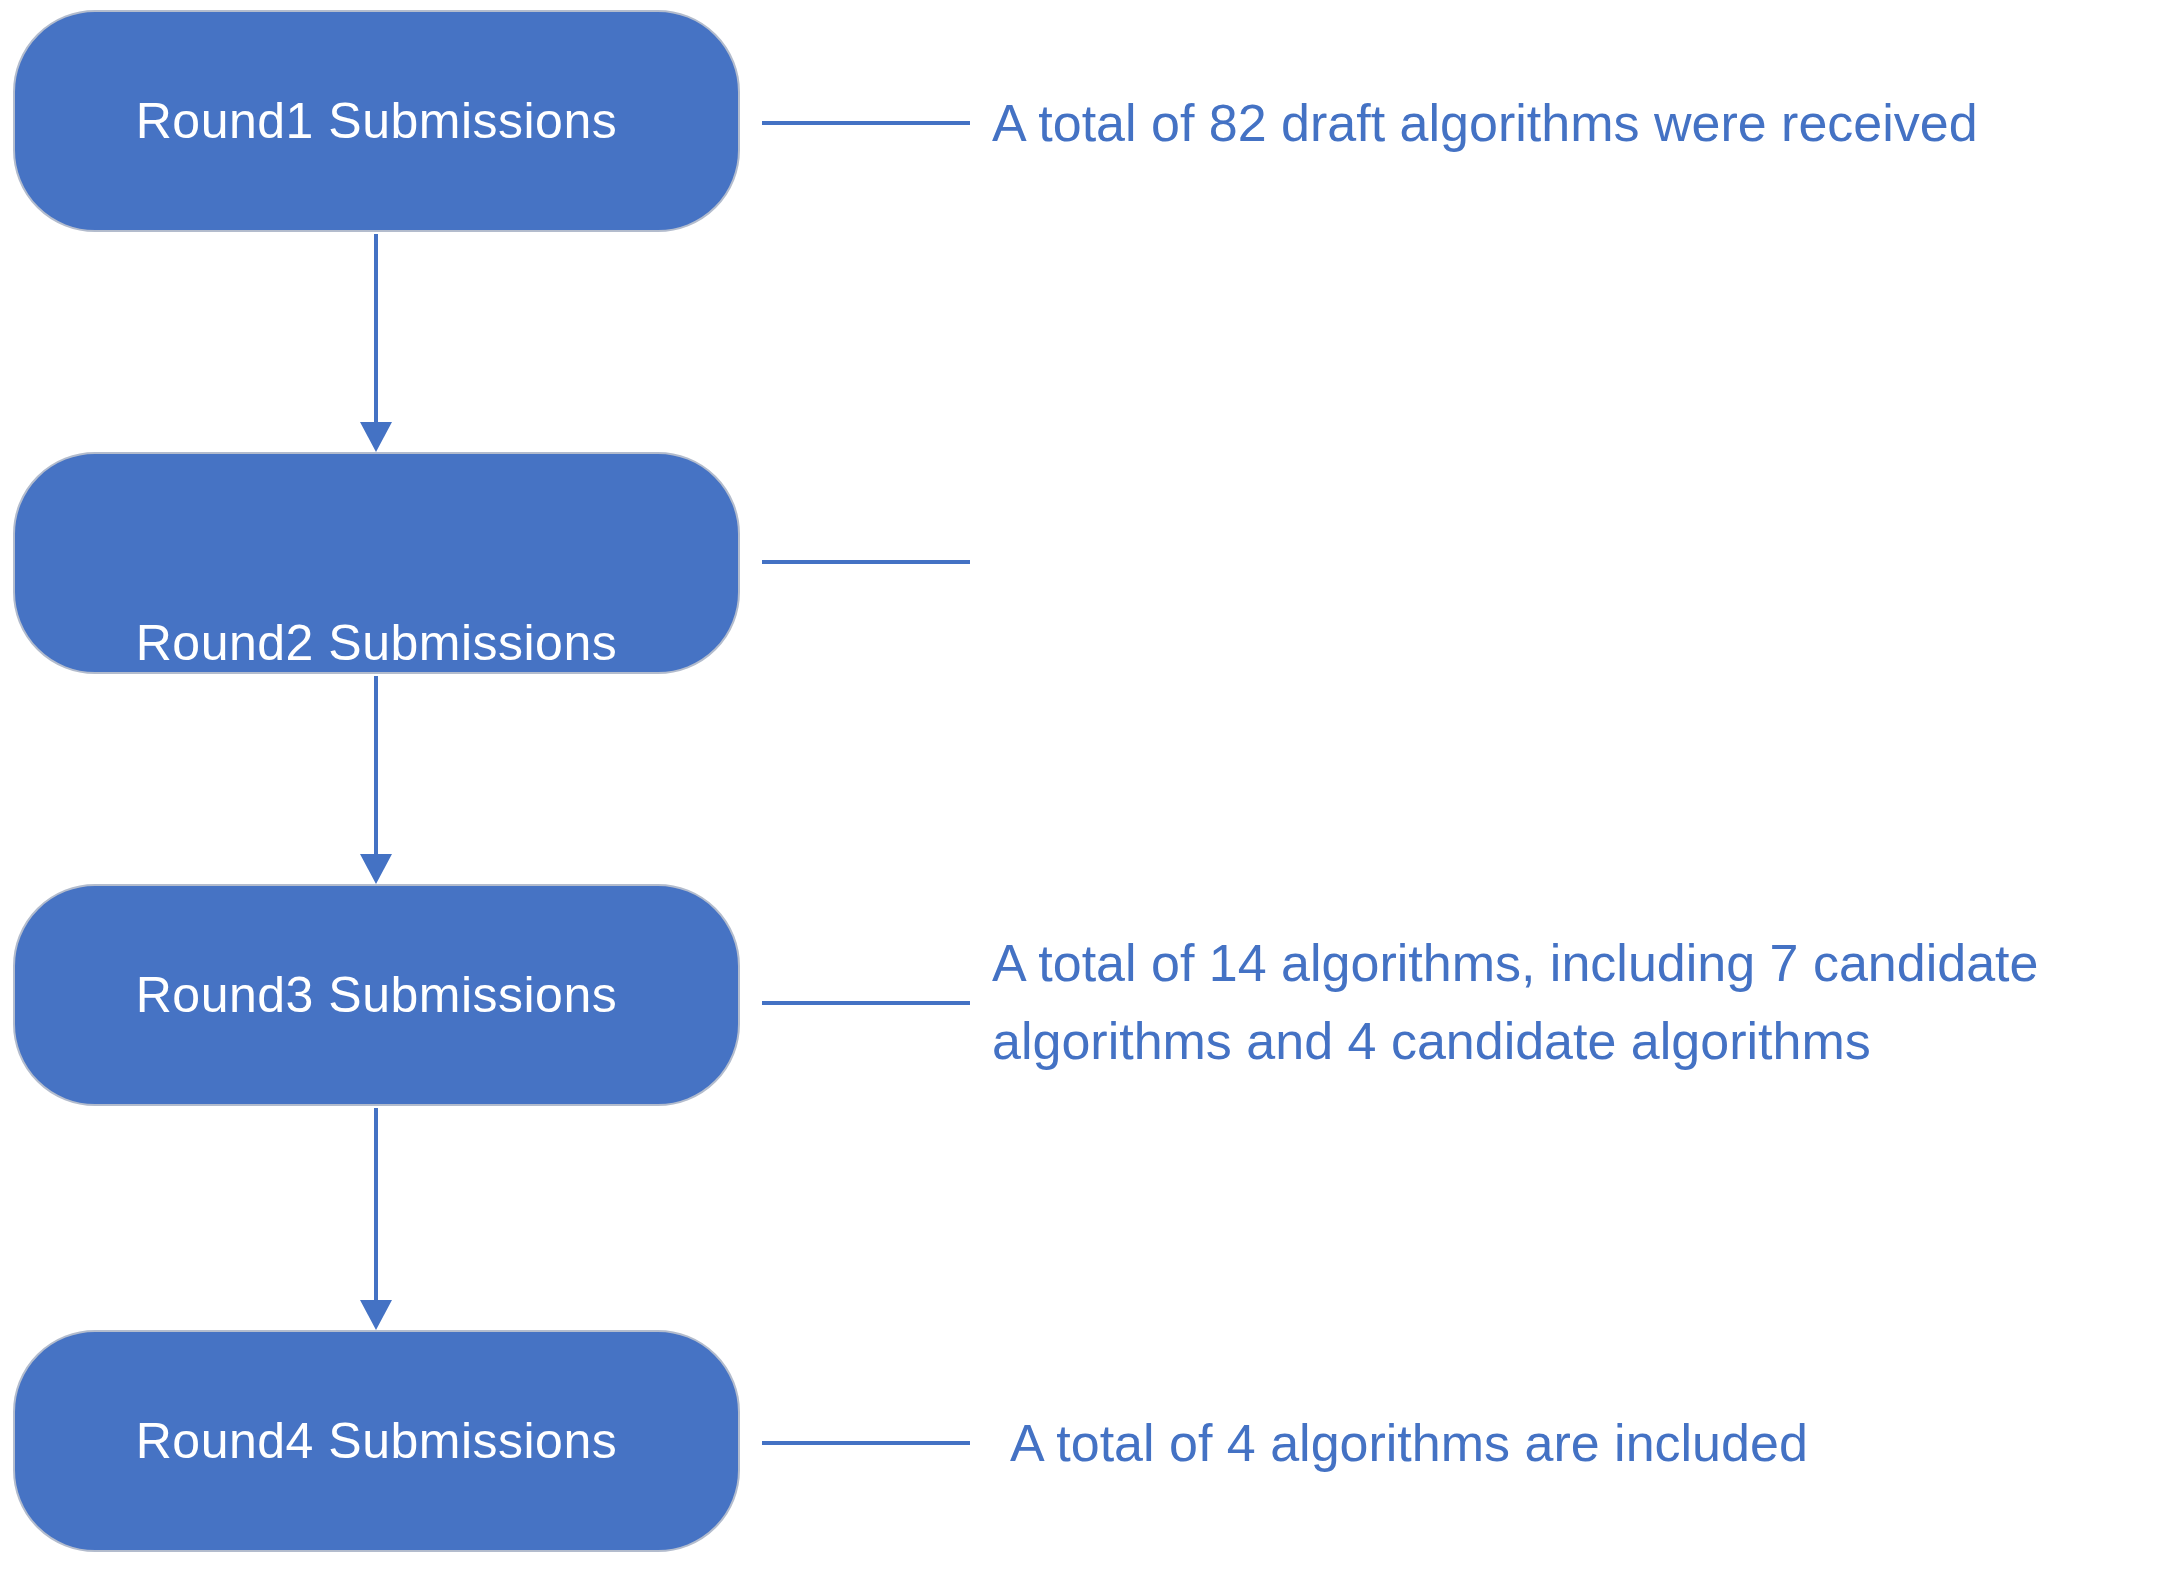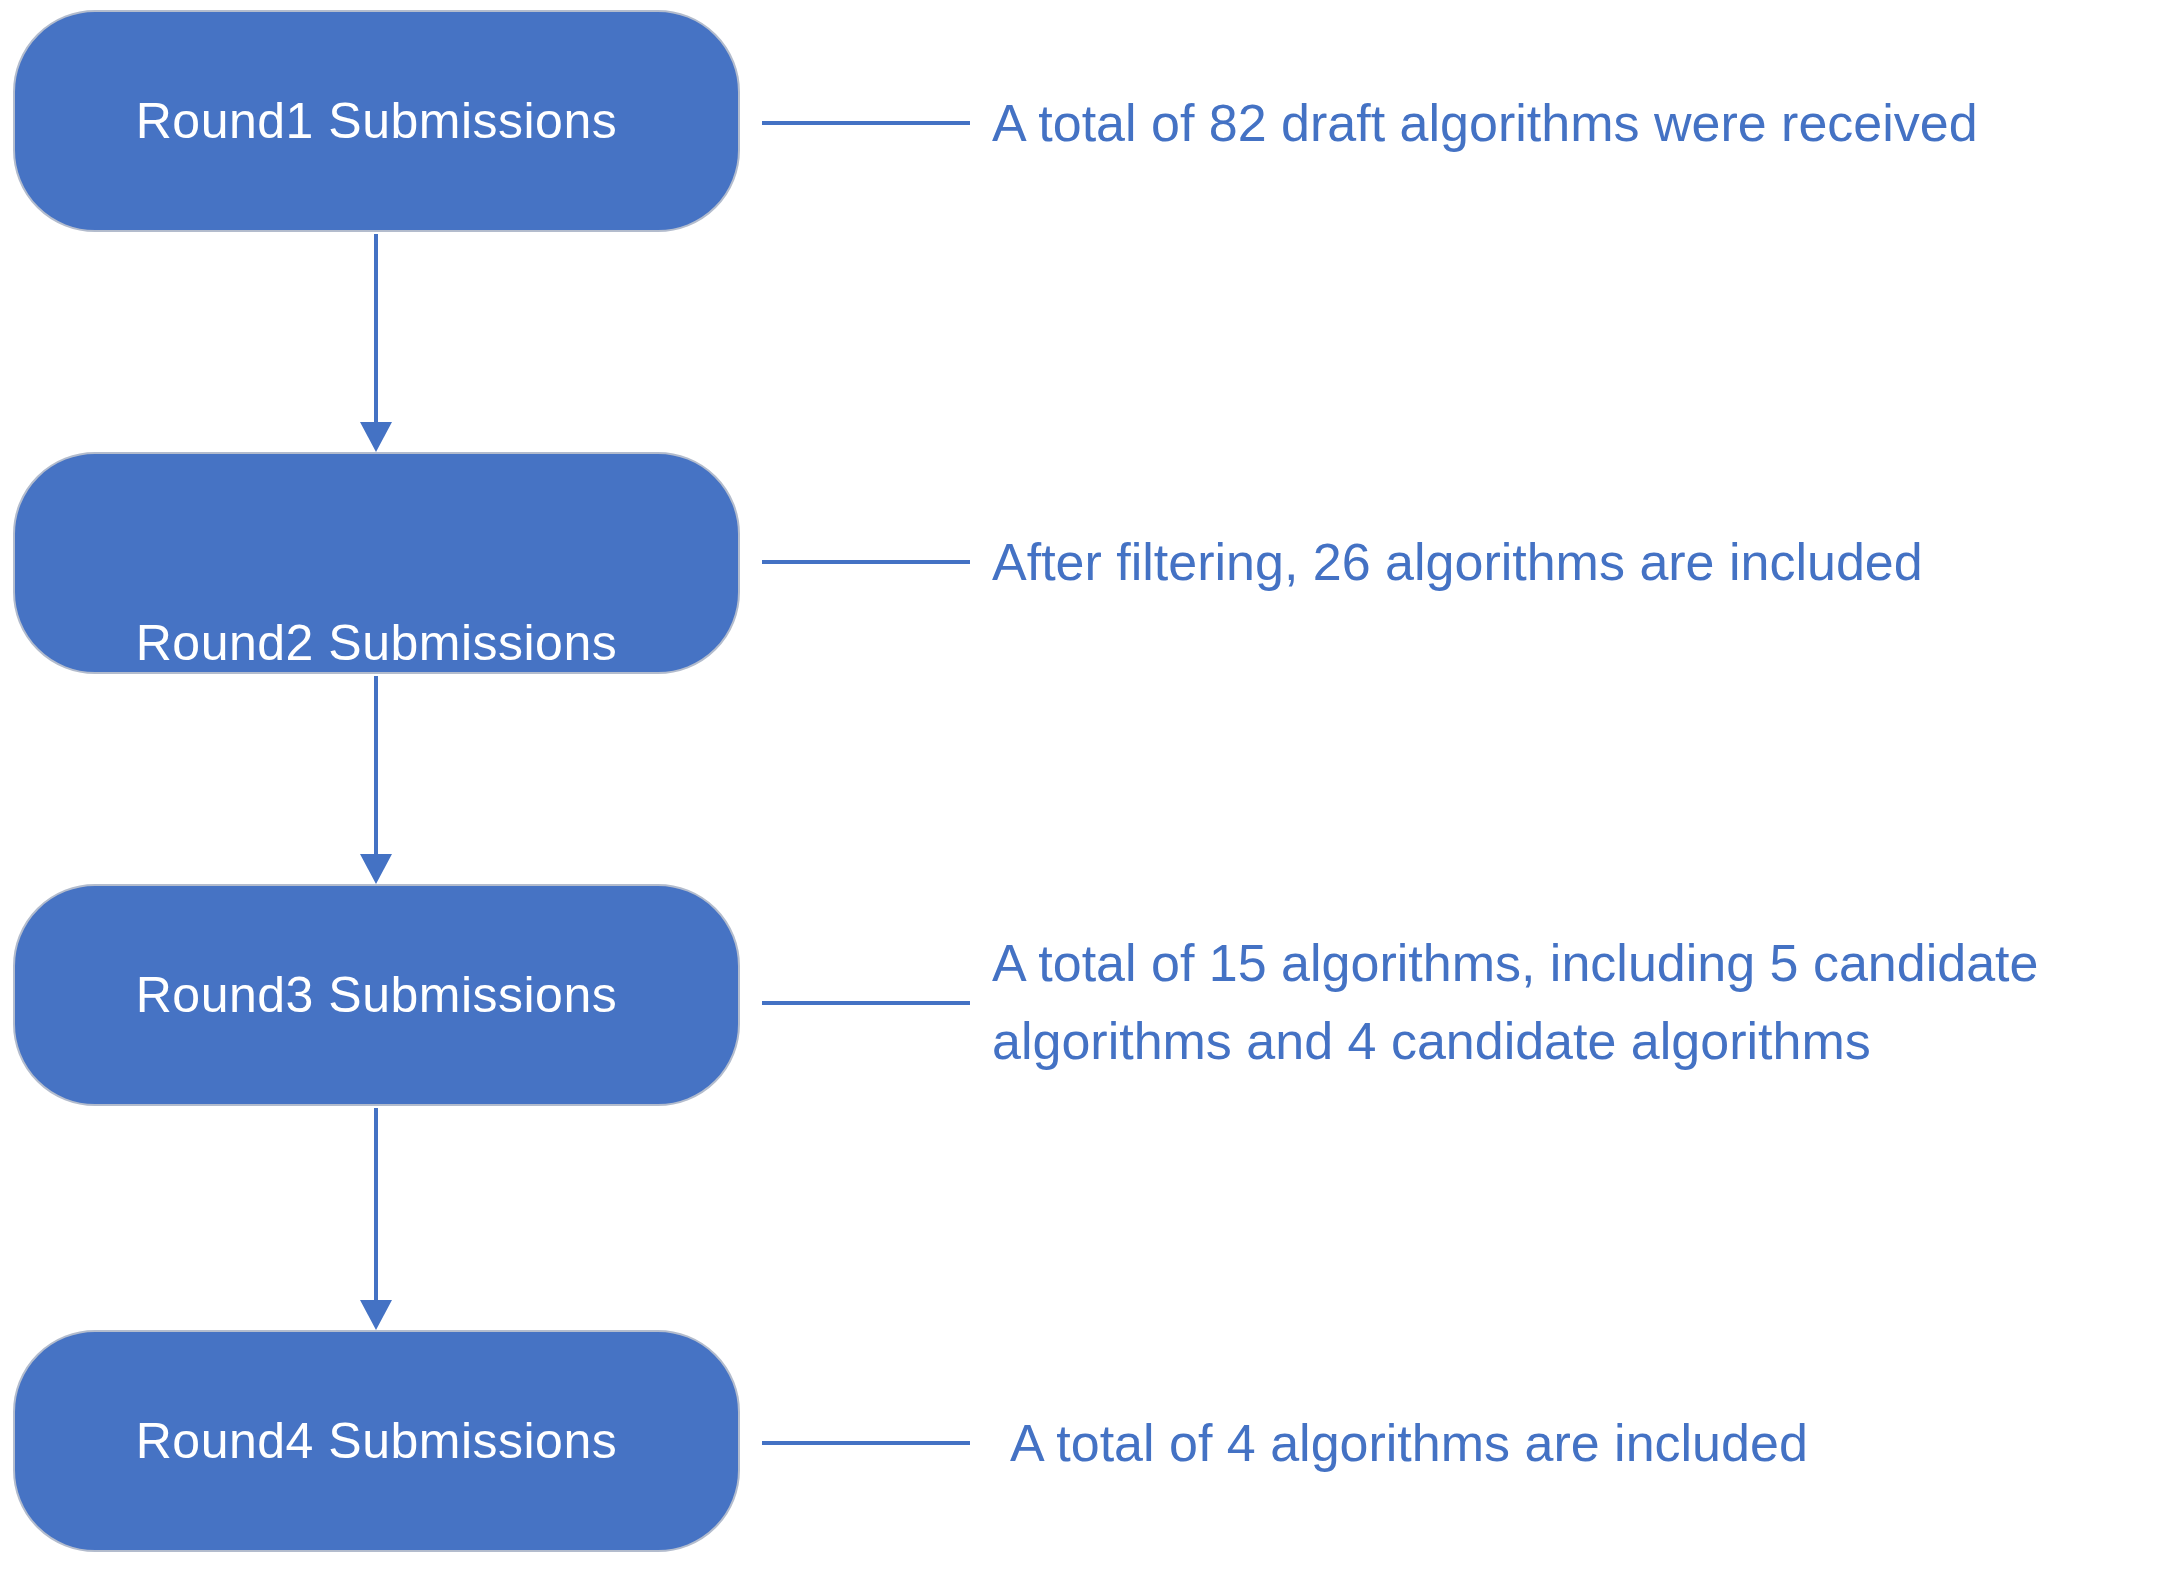--- a/index.html
+++ b/index.html
@@ -95,33 +95,30 @@
     <div>A total of 82 draft algorithms were received</div>
   </div>
 
   <div class="arrow-line arrow-line-1"></div>
   <div class="arrow-head arrow-head-1"></div>
 
   <div class="node node-2">
     <span class="node-label">Round2 Submissions</span>
   </div>
   <div class="connector connector-2"></div>
-  <div class="annotation annotation-2">
-    <div>After filtering, 26 algorithms are included</div>
-  </div>
 
   <div class="arrow-line arrow-line-2"></div>
   <div class="arrow-head arrow-head-2"></div>
 
   <div class="node node-3">
     <span class="node-label">Round3 Submissions</span>
   </div>
   <div class="connector connector-3"></div>
   <div class="annotation annotation-3">
-    <div>A total of 15 algorithms, including 5 candidate</div>
+    <div>A total of 14 algorithms, including 7 candidate</div>
     <div>algorithms and 4 candidate algorithms</div>
   </div>
 
   <div class="arrow-line arrow-line-3"></div>
   <div class="arrow-head arrow-head-3"></div>
 
   <div class="node node-4">
     <span class="node-label">Round4 Submissions</span>
   </div>
   <div class="connector connector-4"></div>

